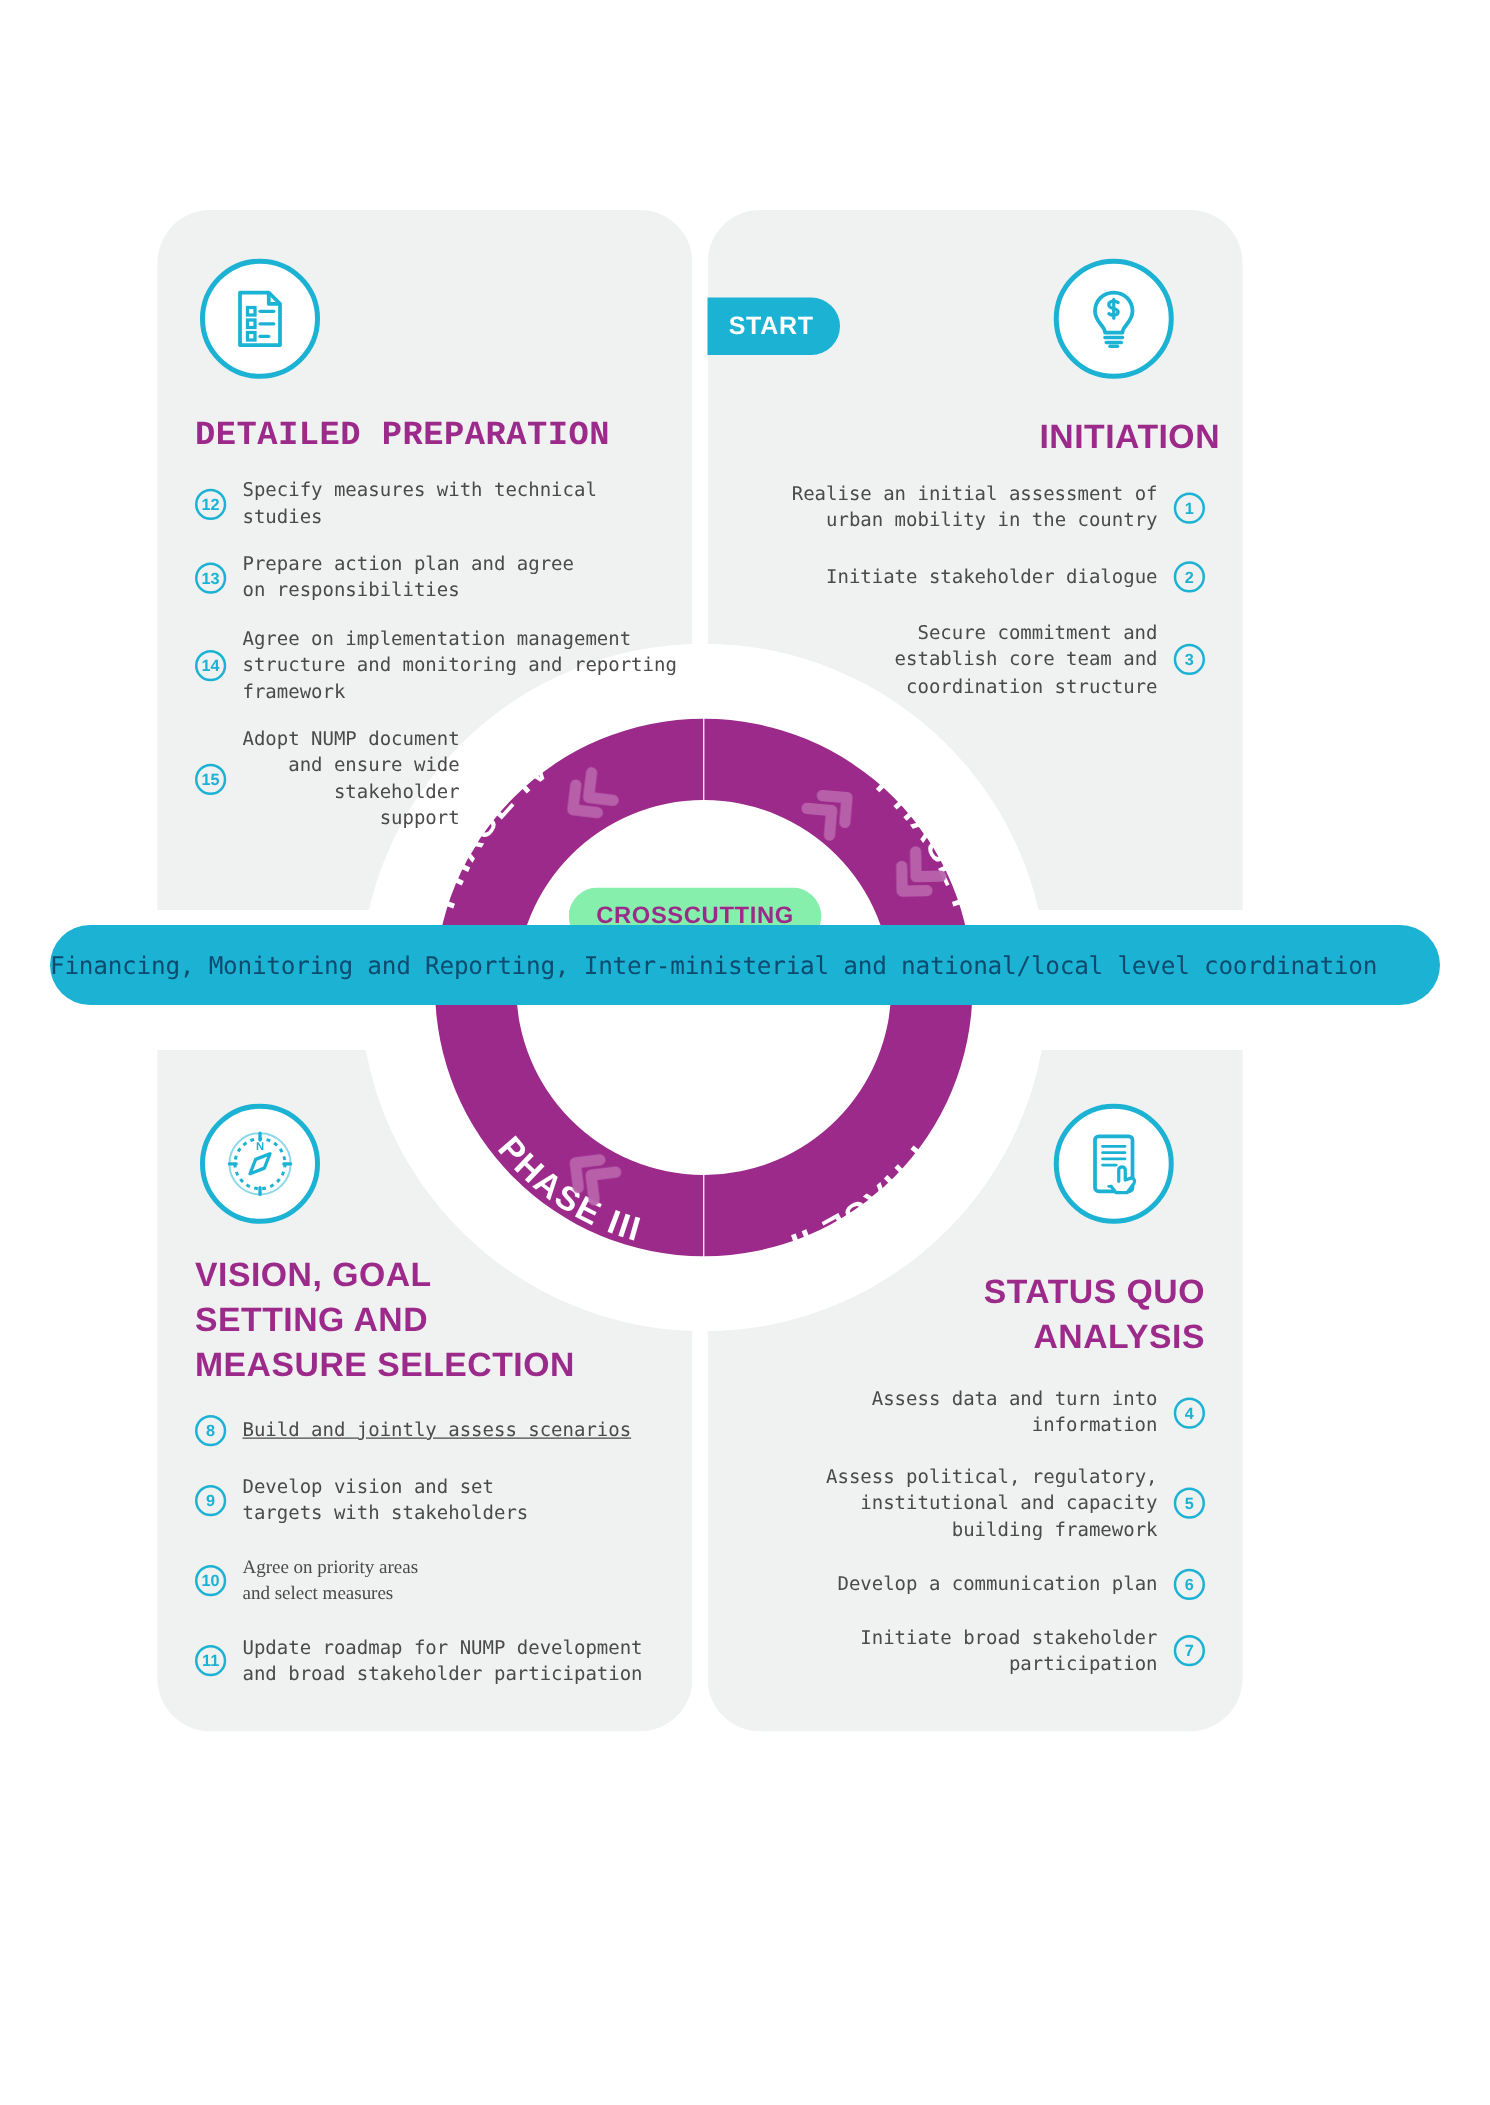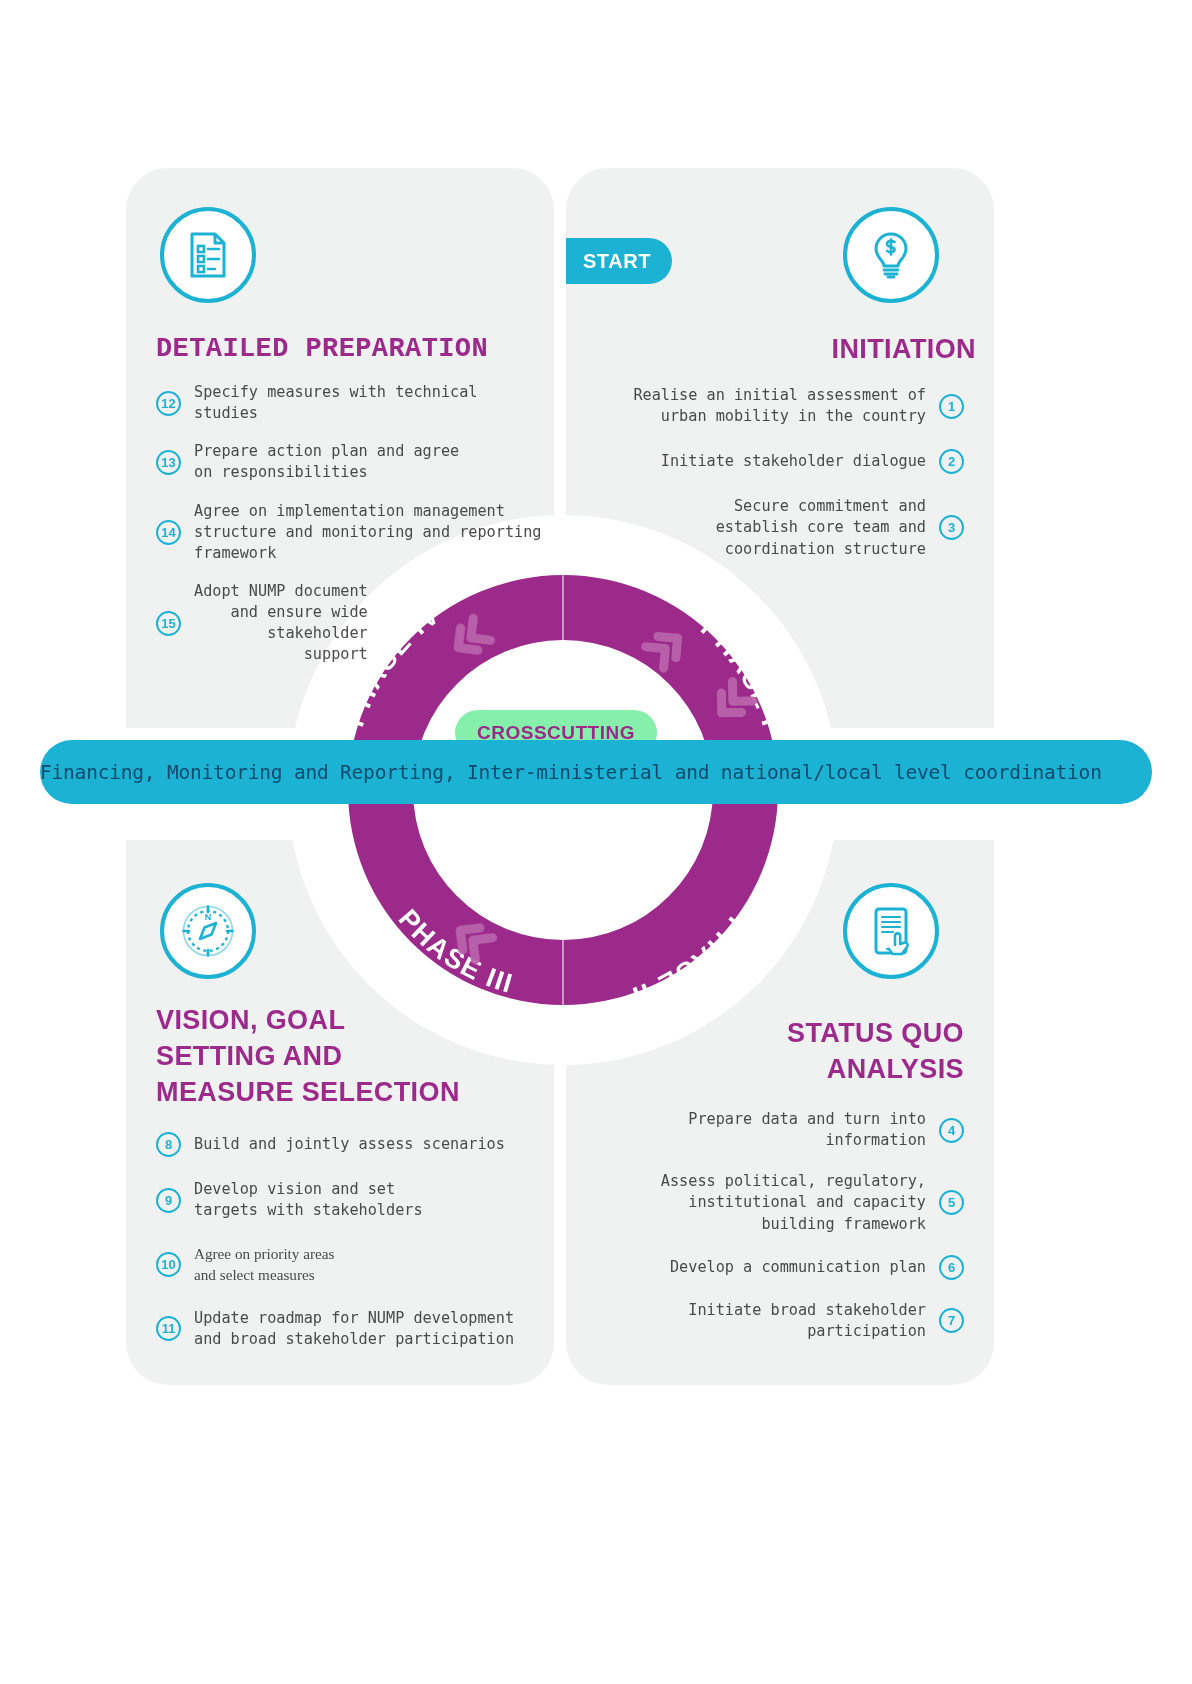--- a/index.html
+++ b/index.html
@@ -338,21 +338,21 @@
       <text x="28" y="17" font-family="Liberation Sans, sans-serif" font-size="9" font-weight="bold" fill="#1cb2d4" text-anchor="middle">N</text>
     </svg>
   </div>
   <div class="phase-title" style="left:156px; top:1003px; width:400px; white-space:pre-line;">VISION, GOAL
 SETTING AND
 MEASURE SELECTION</div>
 
   <div class="steps" style="left:156px; top:1132px; width:390px;">
     <div class="step" style="margin-bottom:22px;">
       <span class="badge">8</span>
-      <span class="step-text" style="white-space:pre-line;">Build and jointly assess scenarios</span>
+      <span class="step-text" style="white-space:pre-line;text-decoration:underline;">Build and jointly assess scenarios</span>
     </div>
     <div class="step" style="margin-bottom:22px;">
       <span class="badge">9</span>
       <span class="step-text" style="white-space:pre-line;">Develop vision and set
 targets with stakeholders</span>
     </div>
     <div class="step" style="margin-bottom:22px;">
       <span class="badge">10</span>
       <span class="step-text" style="white-space:pre-line;font-family:Liberation Serif, serif;">Agree on priority areas
 and select measures</span>
@@ -374,21 +374,21 @@
       <line x1="22" y1="44" x2="30" y2="44" stroke="#1cb2d4" stroke-width="2.2" stroke-linecap="round"></line>
       <path d="M30 40 v-9 a2.6 2.6 0 0 1 5.2 0 v8 l4.5-1.5 a2.6 2.6 0 0 1 2.6 4 l-5.5 7.5 h-9 l-4-5" fill="#ffffff" stroke="#1cb2d4" stroke-width="2.6" stroke-linejoin="round" stroke-linecap="round"></path>
     </svg>
   </div>
   <div class="phase-title align-right" style="left:604px; top:1016px; width:360px; white-space:pre-line;">STATUS QUO
 ANALYSIS</div>
 
   <div class="steps" style="left:604px; top:1109px; width:360px;">
     <div class="step step-right" style="margin-bottom:20px;">
       <span class="badge">4</span>
-      <span class="step-text" style="white-space:pre-line;">Prepare data and turn into information</span>
+      <span class="step-text" style="white-space:pre-line;">Assess data and turn into information</span>
     </div>
     <div class="step step-right" style="margin-bottom:20px;">
       <span class="badge">5</span>
       <span class="step-text" style="white-space:pre-line;">Assess political, regulatory,
 institutional and capacity
 building framework</span>
     </div>
     <div class="step step-right" style="margin-bottom:20px;">
       <span class="badge">6</span>
       <span class="step-text" style="white-space:pre-line;">Develop a communication plan</span>

